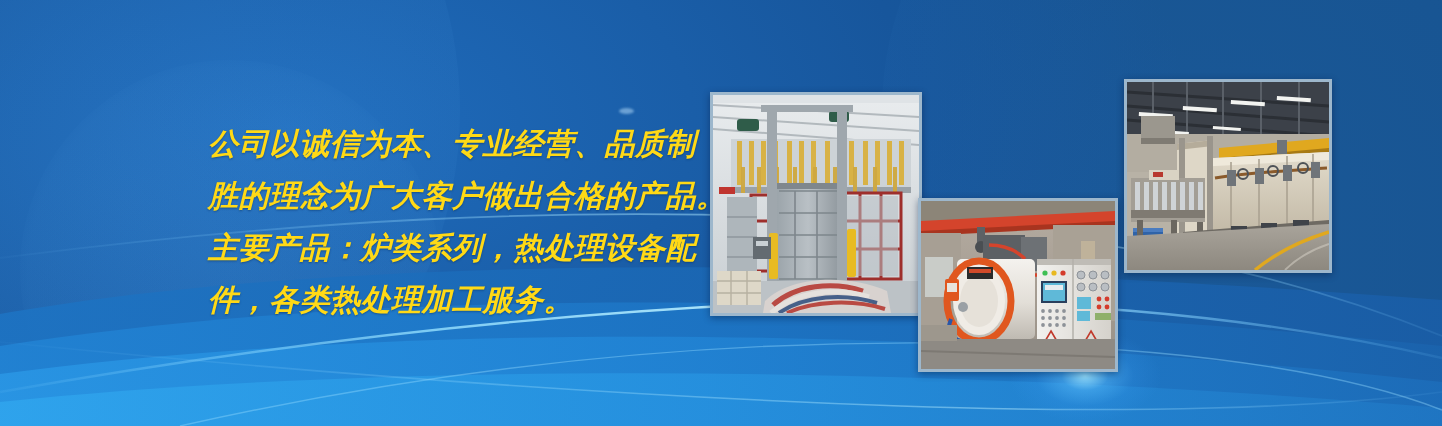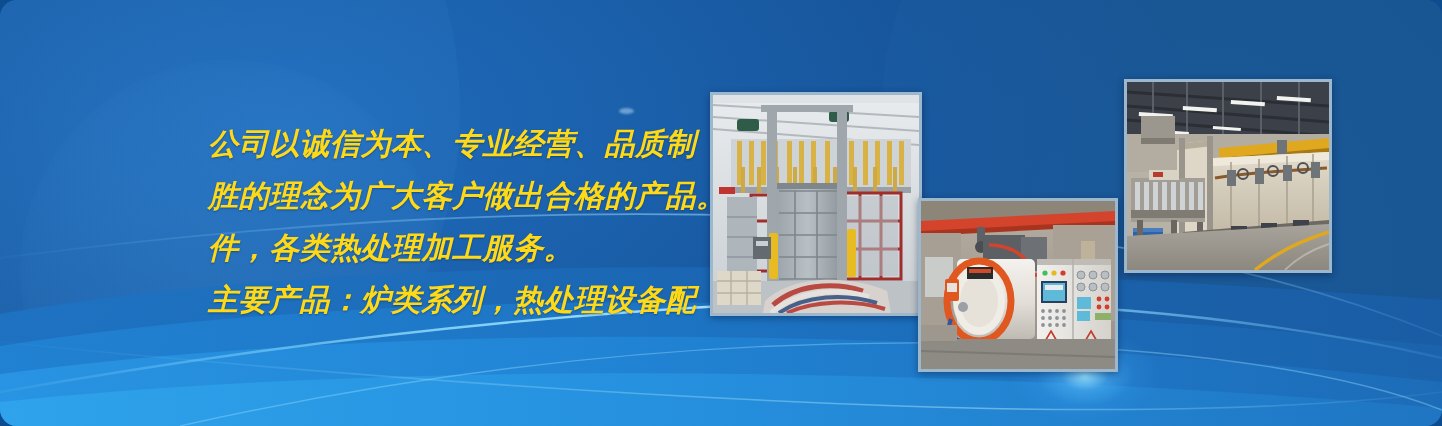--- a/index.html
+++ b/index.html
@@ -7,21 +7,20 @@
     padding: 0;
     background: #0d4d8f;
   }
   #banner {
     position: relative;
     width: 1442px;
     height: 426px;
     overflow: hidden;
     font-family: "Liberation Sans", "DejaVu Sans", sans-serif;
     background: #1a5ba3;
-    border-radius: 17px;
   }
 
   
   .bg-base {
     position: absolute;
     inset: 0;
     background:
       radial-gradient(ellipse 900px 520px at 20% 30%, #1f6cbd 0%, #1a5ea8 45%, #17569c 70%, #16528f 100%),
       linear-gradient(90deg, #15599f 0%, #1a5ea8 45%, #1a5ba3 75%, #18559c 100%);
   }
@@ -156,22 +155,22 @@
     <path d="M0,146 C300,176 620,200 900,210 C1130,218 1320,212 1442,196" fill="none" stroke="url(#lineG2)" stroke-width="1.6" opacity="0.55"></path>
     <path d="M180,230 C420,176 700,140 1000,148 C1220,154 1360,182 1442,214" fill="none" stroke="rgba(150,220,255,0.40)" stroke-width="1.4"></path>
   </svg>
 
   <div class="glow"></div>
   <div class="speck"></div>
 
   <div class="headline">
     <span class="ln">公司以诚信为本、专业经营、品质制</span>
     <span class="ln">胜的理念为广大客户做出合格的产品。</span>
+    <span class="ln">主要产品：炉类系列，热处理设备配</span>
     <span class="ln">件，各类热处理加工服务。</span>
-    <span class="ln">主要产品：炉类系列，热处理设备配</span>
   </div>
 
   <div class="photo photo-1">
     <svg viewBox="0 0 206 218" preserveAspectRatio="none">
       <defs>
         <linearGradient id="p1sky" x1="0" y1="0" x2="0" y2="1">
           <stop offset="0" stop-color="#e9ecee"></stop>
             <stop offset="1" stop-color="#c8ced2"></stop>
         </linearGradient>
         <linearGradient id="p1door" x1="0" y1="0" x2="1" y2="0">

